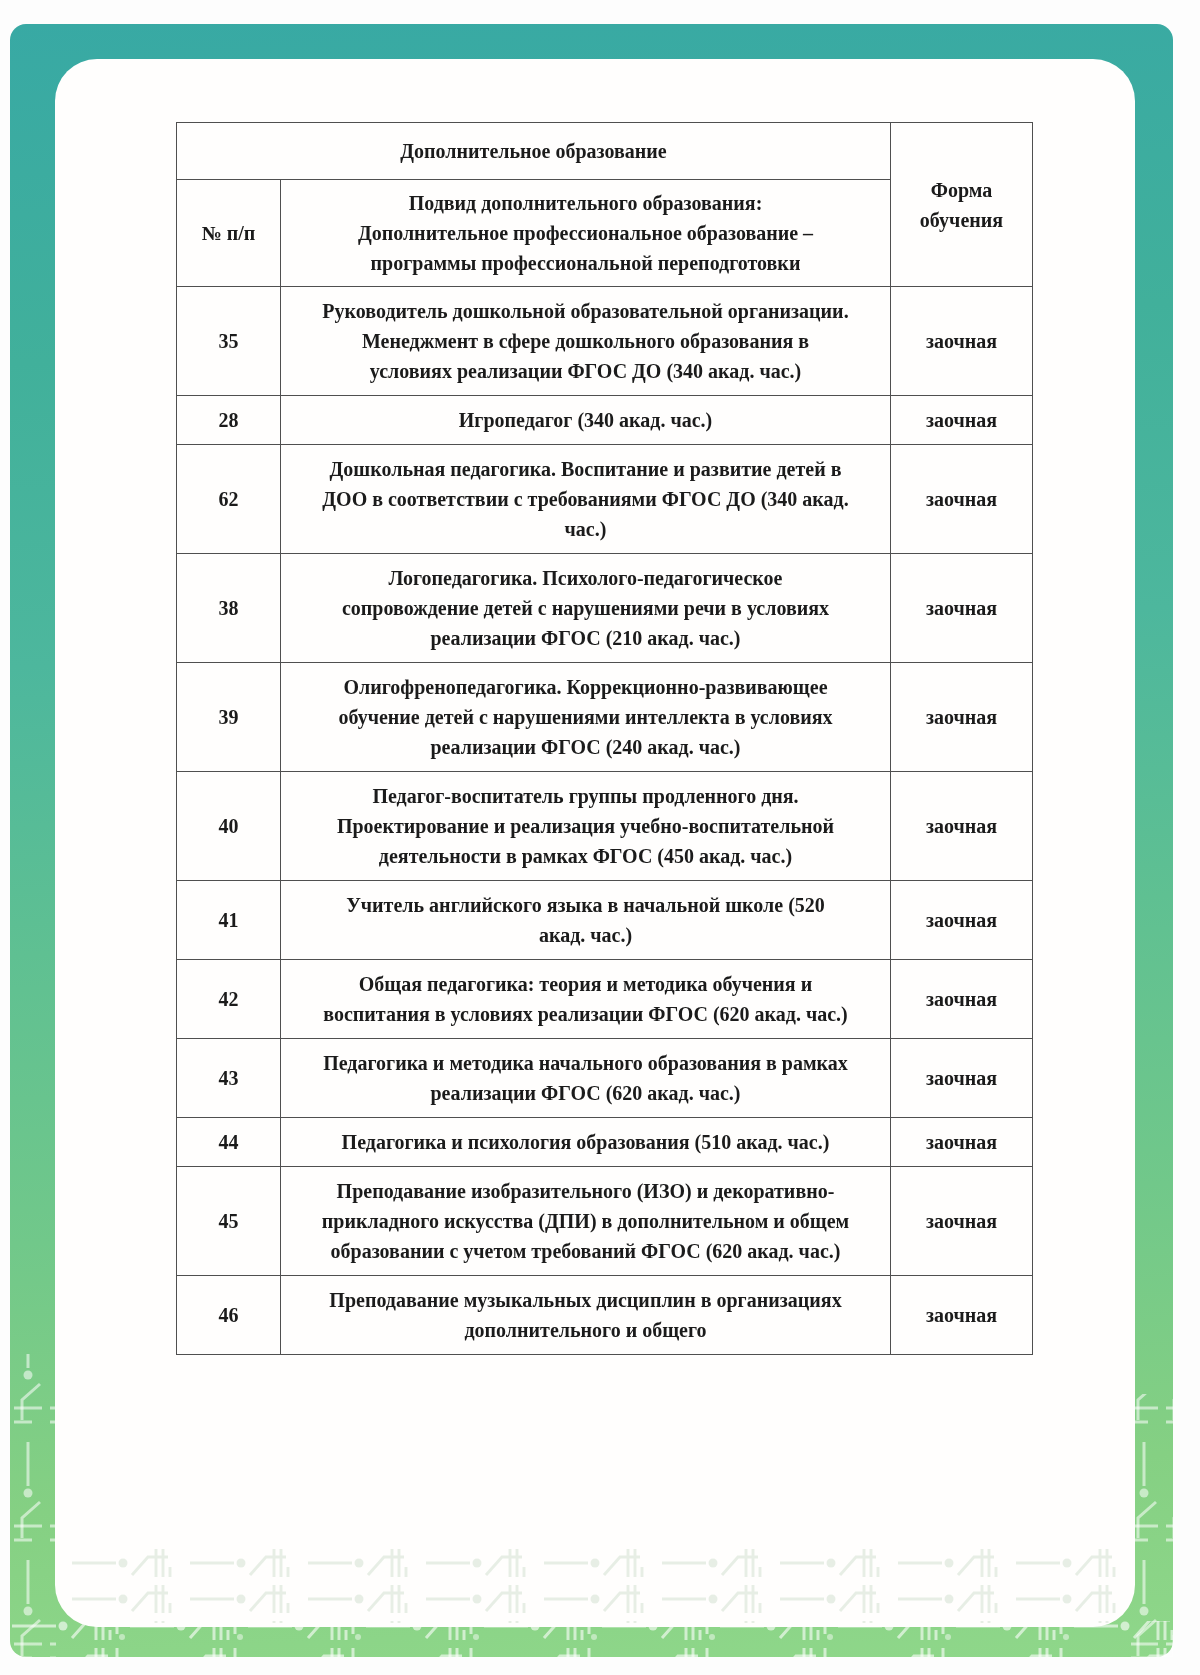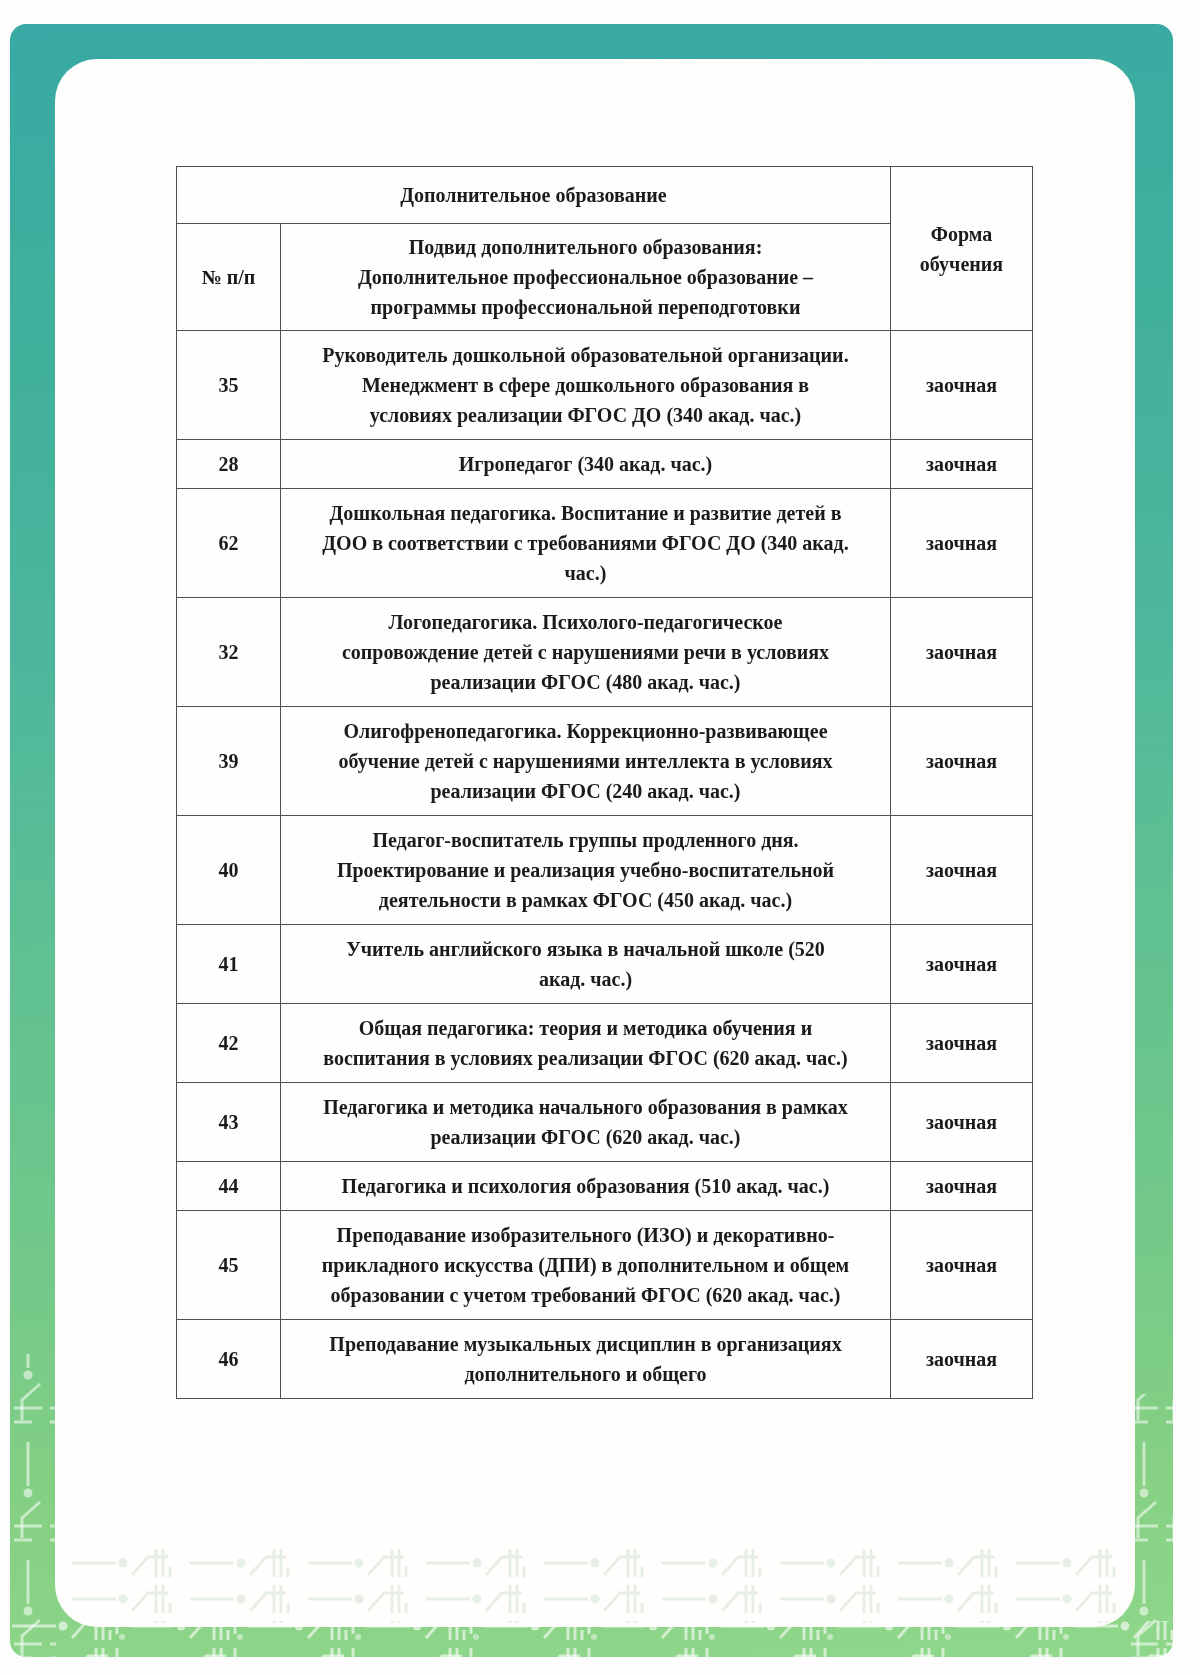--- a/index.html
+++ b/index.html
@@ -27,21 +27,20 @@
   
   .ghost{
     position:absolute;left:70px;top:1545px;width:1060px;height:78px;
     opacity:0.13;
   }
   
   .doc-table{
     position:absolute;left:176px;top:122px;width:856px;
     border-collapse:collapse;table-layout:fixed;
     color:#1b1b1b;
-    margin-top:44px;
   }
   .doc-table th,.doc-table td{
     border:1px solid #4f4f4f;
     font-weight:bold;font-size:20px;line-height:1.5;
     text-align:center;vertical-align:middle;
     padding:6px 8px;
     overflow-wrap:break-word;
   }
   th.h-group{height:44px;}
   th.h-name{white-space:pre-line;padding:8px 12px;}
@@ -134,22 +133,22 @@
     <td class="c-num">28</td>
     <td class="c-name">Игропедагог (340 акад. час.)</td>
     <td class="c-form">заочная</td>
   </tr>
         <tr>
     <td class="c-num">62</td>
     <td class="c-name">Дошкольная педагогика. Воспитание и развитие детей в ДОО в соответствии с требованиями ФГОС ДО (340 акад. час.)</td>
     <td class="c-form">заочная</td>
   </tr>
         <tr>
-    <td class="c-num">32</td>
-    <td class="c-name">Логопедагогика. Психолого-педагогическое сопровождение детей с нарушениями речи в условиях реализации ФГОС (480 акад. час.)</td>
+    <td class="c-num">38</td>
+    <td class="c-name">Логопедагогика. Психолого-педагогическое сопровождение детей с нарушениями речи в условиях реализации ФГОС (210 акад. час.)</td>
     <td class="c-form">заочная</td>
   </tr>
         <tr>
     <td class="c-num">39</td>
     <td class="c-name">Олигофренопедагогика. Коррекционно-развивающее обучение детей с нарушениями интеллекта в условиях реализации ФГОС (240 акад. час.)</td>
     <td class="c-form">заочная</td>
   </tr>
         <tr>
     <td class="c-num">40</td>
     <td class="c-name">Педагог-воспитатель группы продленного дня. Проектирование и реализация учебно-воспитательной деятельности в рамках ФГОС (450 акад. час.)</td>

